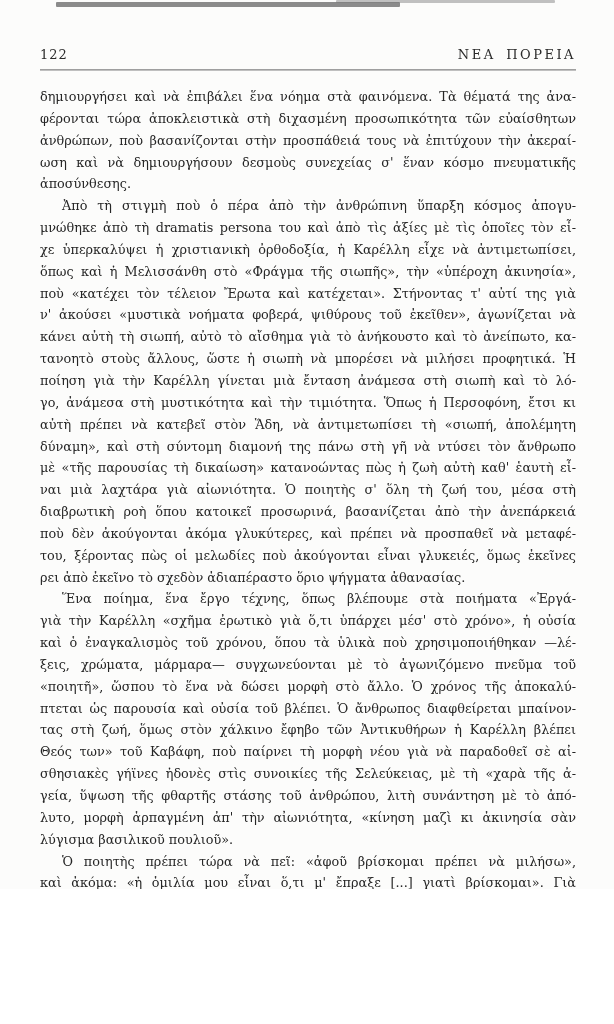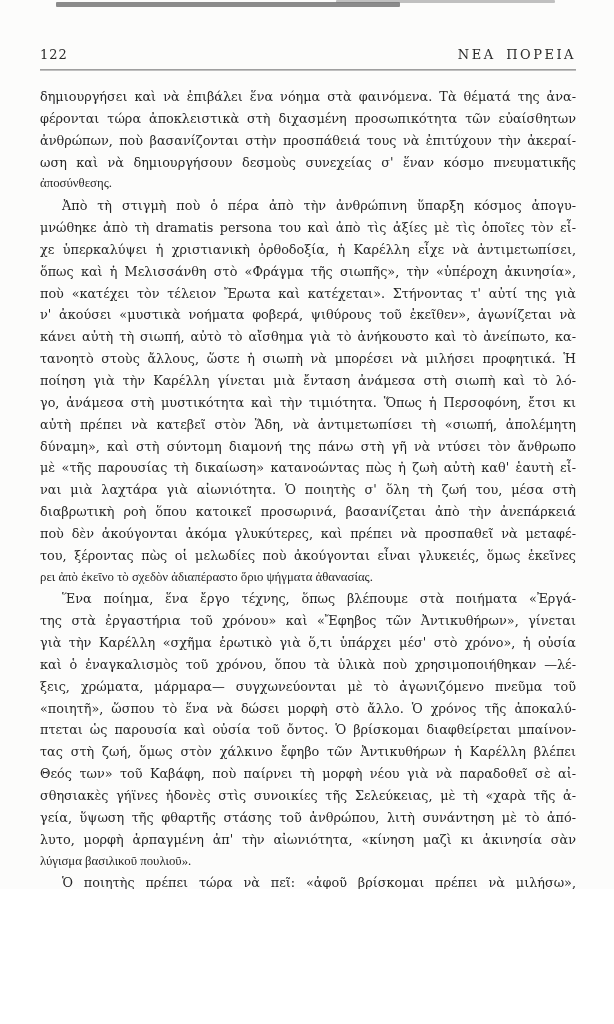--- a/index.html
+++ b/index.html
@@ -50,21 +50,21 @@
     top: 86px;
     font-size: 12.8px;
     line-height: 21.85px;
     color: #262626;
   }
   .line {
     text-align: justify;
     text-align-last: justify;
     white-space: normal;
   }
-  .line-last { text-align-last: left; font-family: Liberation Serif, serif; }
+  .line-last { text-align-last: left; }
   .para.indent .line:first-child { text-indent: 22px; }
 </style>
 </head>
 <body>
 
 <div class="page">
   <div class="scan-bar scan-top-left"></div>
   <div class="scan-bar scan-top-right"></div>
 
   <header class="page-header">
@@ -96,26 +96,25 @@
         <div class="line">δύναμη», καὶ στὴ σύντομη διαμονή της πάνω στὴ γῆ νὰ ντύσει τὸν ἄνθρωπο</div>
         <div class="line">μὲ «τῆς παρουσίας τὴ δικαίωση» κατανοώντας πὼς ἡ ζωὴ αὐτὴ καθ' ἑαυτὴ εἶ-</div>
         <div class="line">ναι μιὰ λαχτάρα γιὰ αἰωνιότητα. Ὁ ποιητὴς σ' ὅλη τὴ ζωή του, μέσα στὴ</div>
         <div class="line">διαβρωτικὴ ροὴ ὅπου κατοικεῖ προσωρινά, βασανίζεται ἀπὸ τὴν ἀνεπάρκειά</div>
         <div class="line">ποὺ δὲν ἀκούγονται ἀκόμα γλυκύτερες, καὶ πρέπει νὰ προσπαθεῖ νὰ μεταφέ-</div>
         <div class="line">του, ξέροντας πὼς οἱ μελωδίες ποὺ ἀκούγονται εἶναι γλυκειές, ὅμως ἐκεῖνες</div>
         <div class="line line-last">ρει ἀπὸ ἐκεῖνο τὸ σχεδὸν ἀδιαπέραστο ὅριο ψήγματα ἀθανασίας.</div>
       </div>
       <div class="para indent">
         <div class="line">Ἕνα ποίημα, ἕνα ἔργο τέχνης, ὅπως βλέπουμε στὰ ποιήματα «Ἐργά-</div>
-        <div class="line">της στὰ ἐργαστήρια τοῦ χρόνου» καὶ «Ἔφηβος τῶν Ἀντικυθήρων», γίνεται</div>
         <div class="line">γιὰ τὴν Καρέλλη «σχῆμα ἐρωτικὸ γιὰ ὅ,τι ὑπάρχει μέσ' στὸ χρόνο», ἡ οὐσία</div>
         <div class="line">καὶ ὁ ἐναγκαλισμὸς τοῦ χρόνου, ὅπου τὰ ὑλικὰ ποὺ χρησιμοποιήθηκαν —λέ-</div>
         <div class="line">ξεις, χρώματα, μάρμαρα— συγχωνεύονται μὲ τὸ ἀγωνιζόμενο πνεῦμα τοῦ</div>
         <div class="line">«ποιητῆ», ὥσπου τὸ ἕνα νὰ δώσει μορφὴ στὸ ἄλλο. Ὁ χρόνος τῆς ἀποκαλύ-</div>
-        <div class="line">πτεται ὡς παρουσία καὶ οὐσία τοῦ ὄντος. Ὁ βρίσκομαι διαφθείρεται μπαίνον-</div>
+        <div class="line">πτεται ὡς παρουσία καὶ οὐσία τοῦ βλέπει. Ὁ ἄνθρωπος διαφθείρεται μπαίνον-</div>
         <div class="line">τας στὴ ζωή, ὅμως στὸν χάλκινο ἔφηβο τῶν Ἀντικυθήρων ἡ Καρέλλη βλέπει</div>
         <div class="line">Θεός των» τοῦ Καβάφη, ποὺ παίρνει τὴ μορφὴ νέου γιὰ νὰ παραδοθεῖ σὲ αἰ-</div>
         <div class="line">σθησιακὲς γήϊνες ἡδονὲς στὶς συνοικίες τῆς Σελεύκειας, μὲ τὴ «χαρὰ τῆς ἀ-</div>
         <div class="line">γεία, ὕψωση τῆς φθαρτῆς στάσης τοῦ ἀνθρώπου, λιτὴ συνάντηση μὲ τὸ ἀπό-</div>
         <div class="line">λυτο, μορφὴ ἁρπαγμένη ἀπ' τὴν αἰωνιότητα, «κίνηση μαζὶ κι ἀκινησία σὰν</div>
         <div class="line line-last">λύγισμα βασιλικοῦ πουλιοῦ».</div>
       </div>
       <div class="para indent">
         <div class="line">Ὁ ποιητὴς πρέπει  τώρα νὰ πεῖ: «ἀφοῦ  βρίσκομαι πρέπει νὰ  μιλήσω»,</div>
         <div class="line">καὶ ἀκόμα: «ἡ ὁμιλία  μου εἶναι ὅ,τι μ' ἔπραξε [...] γιατὶ  βρίσκομαι». Γιὰ</div>

